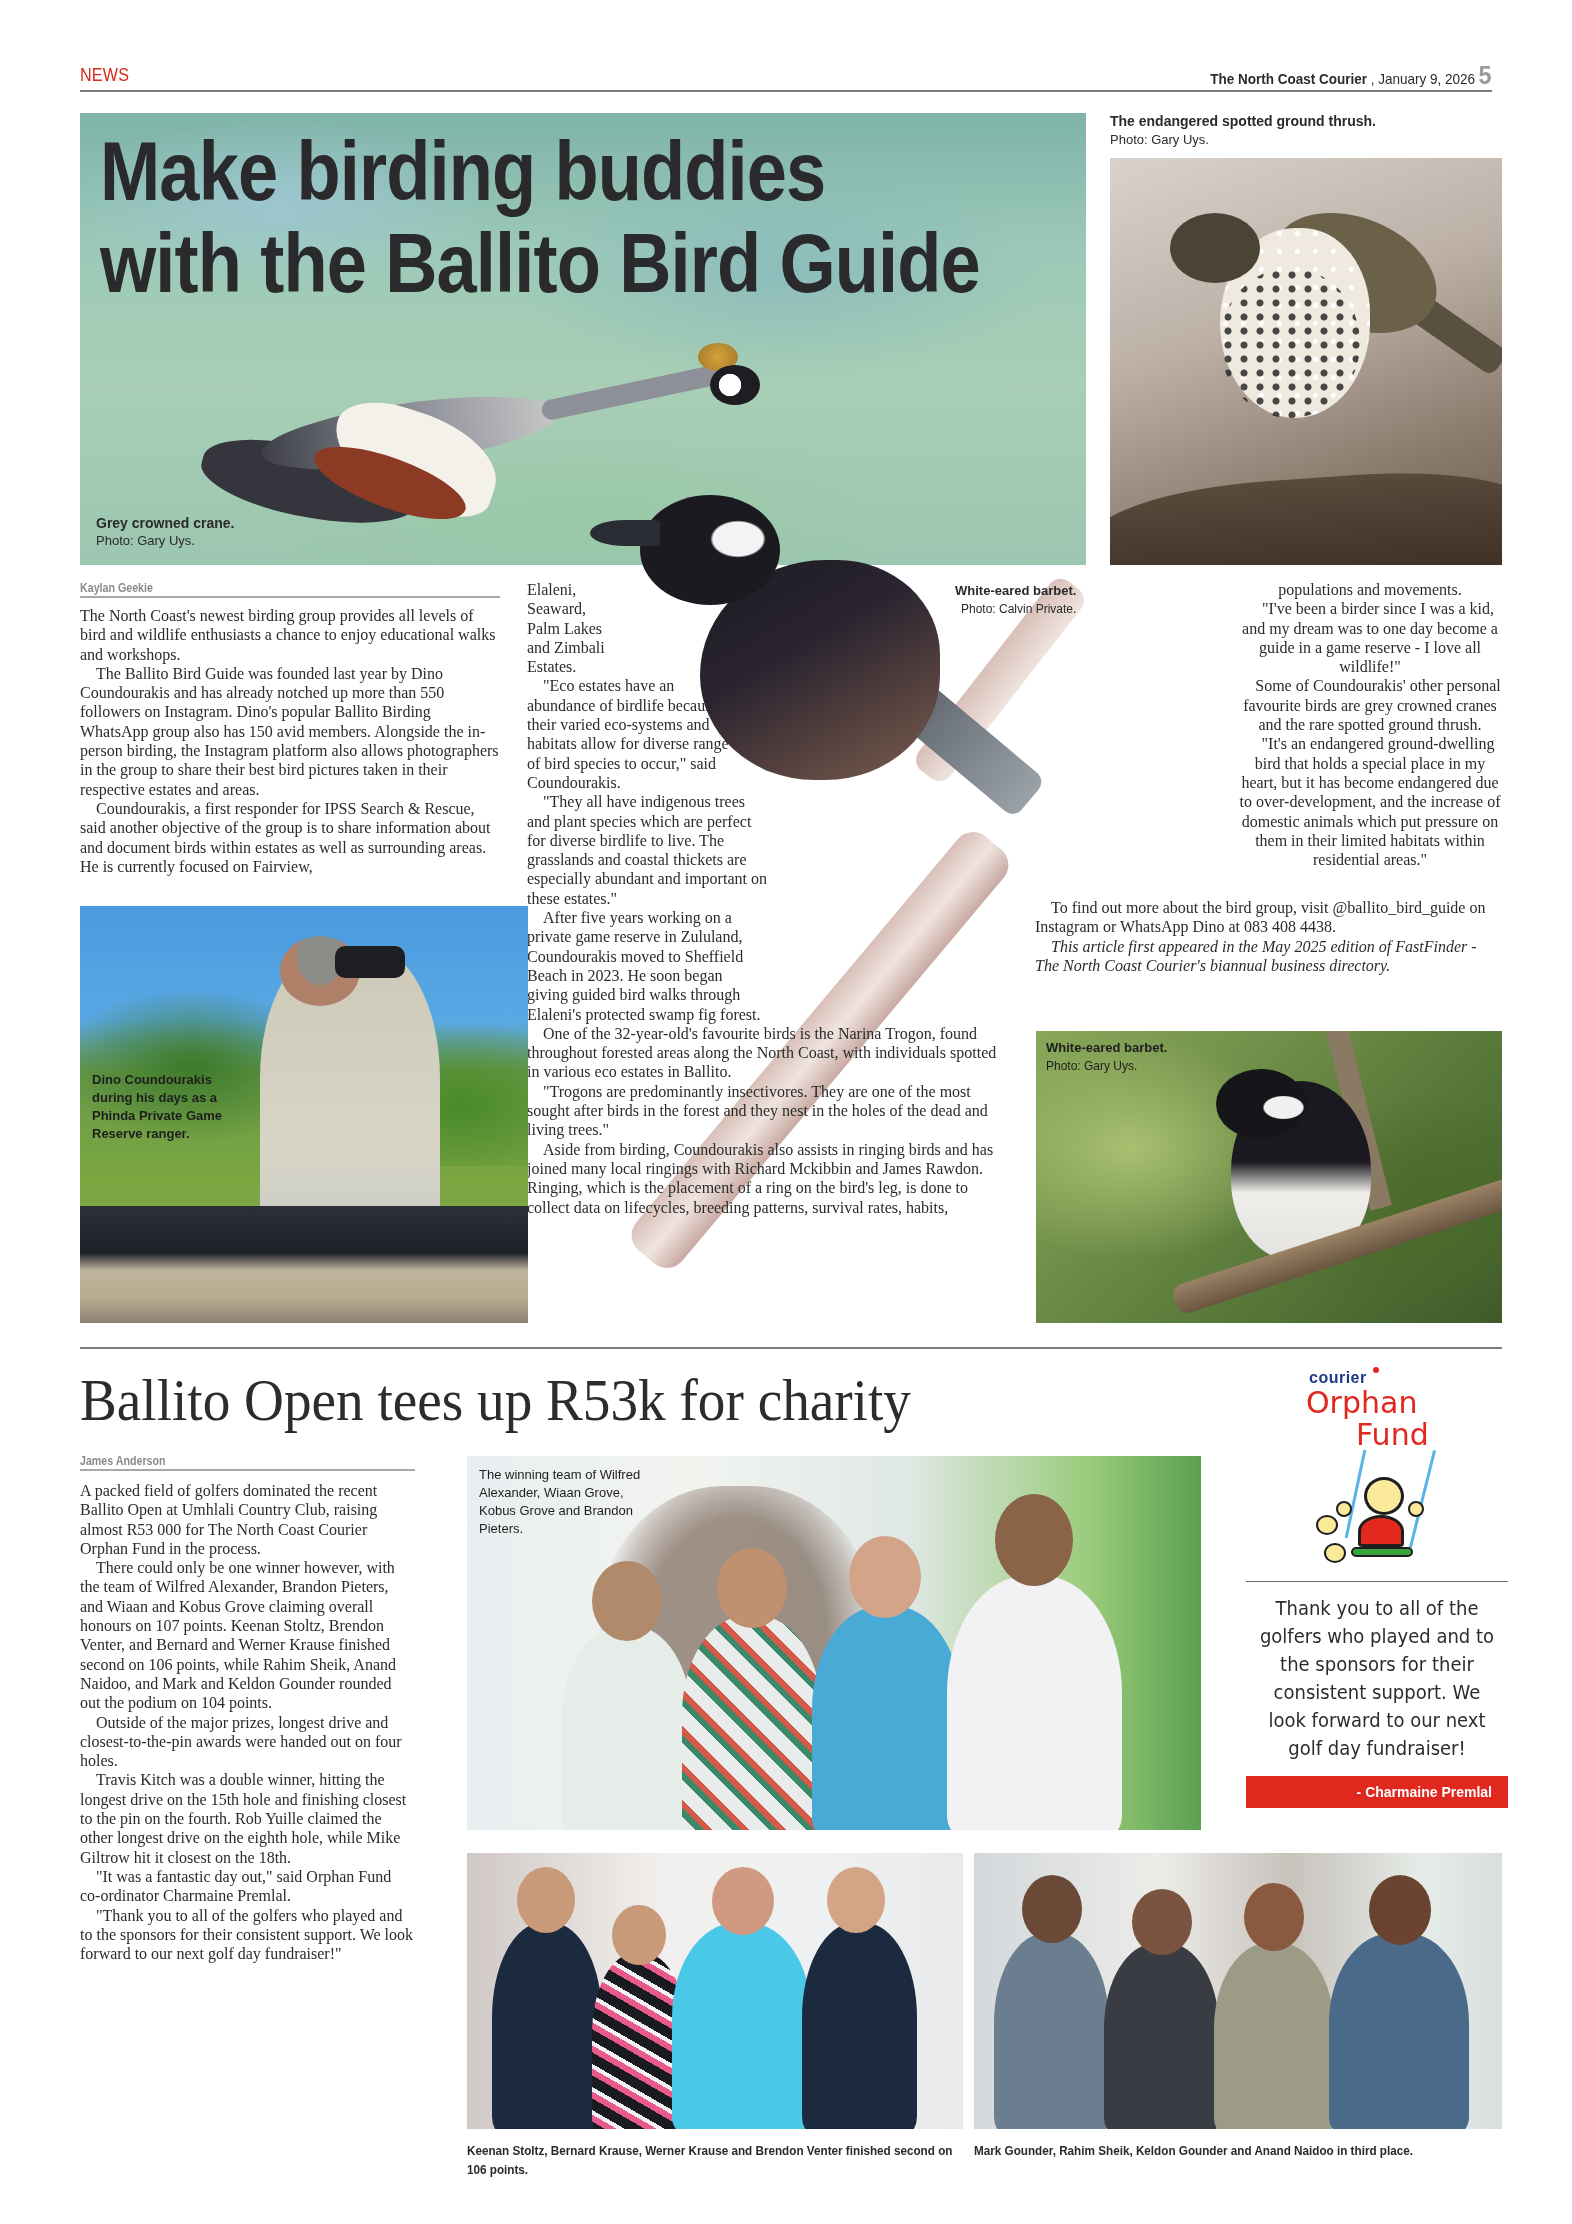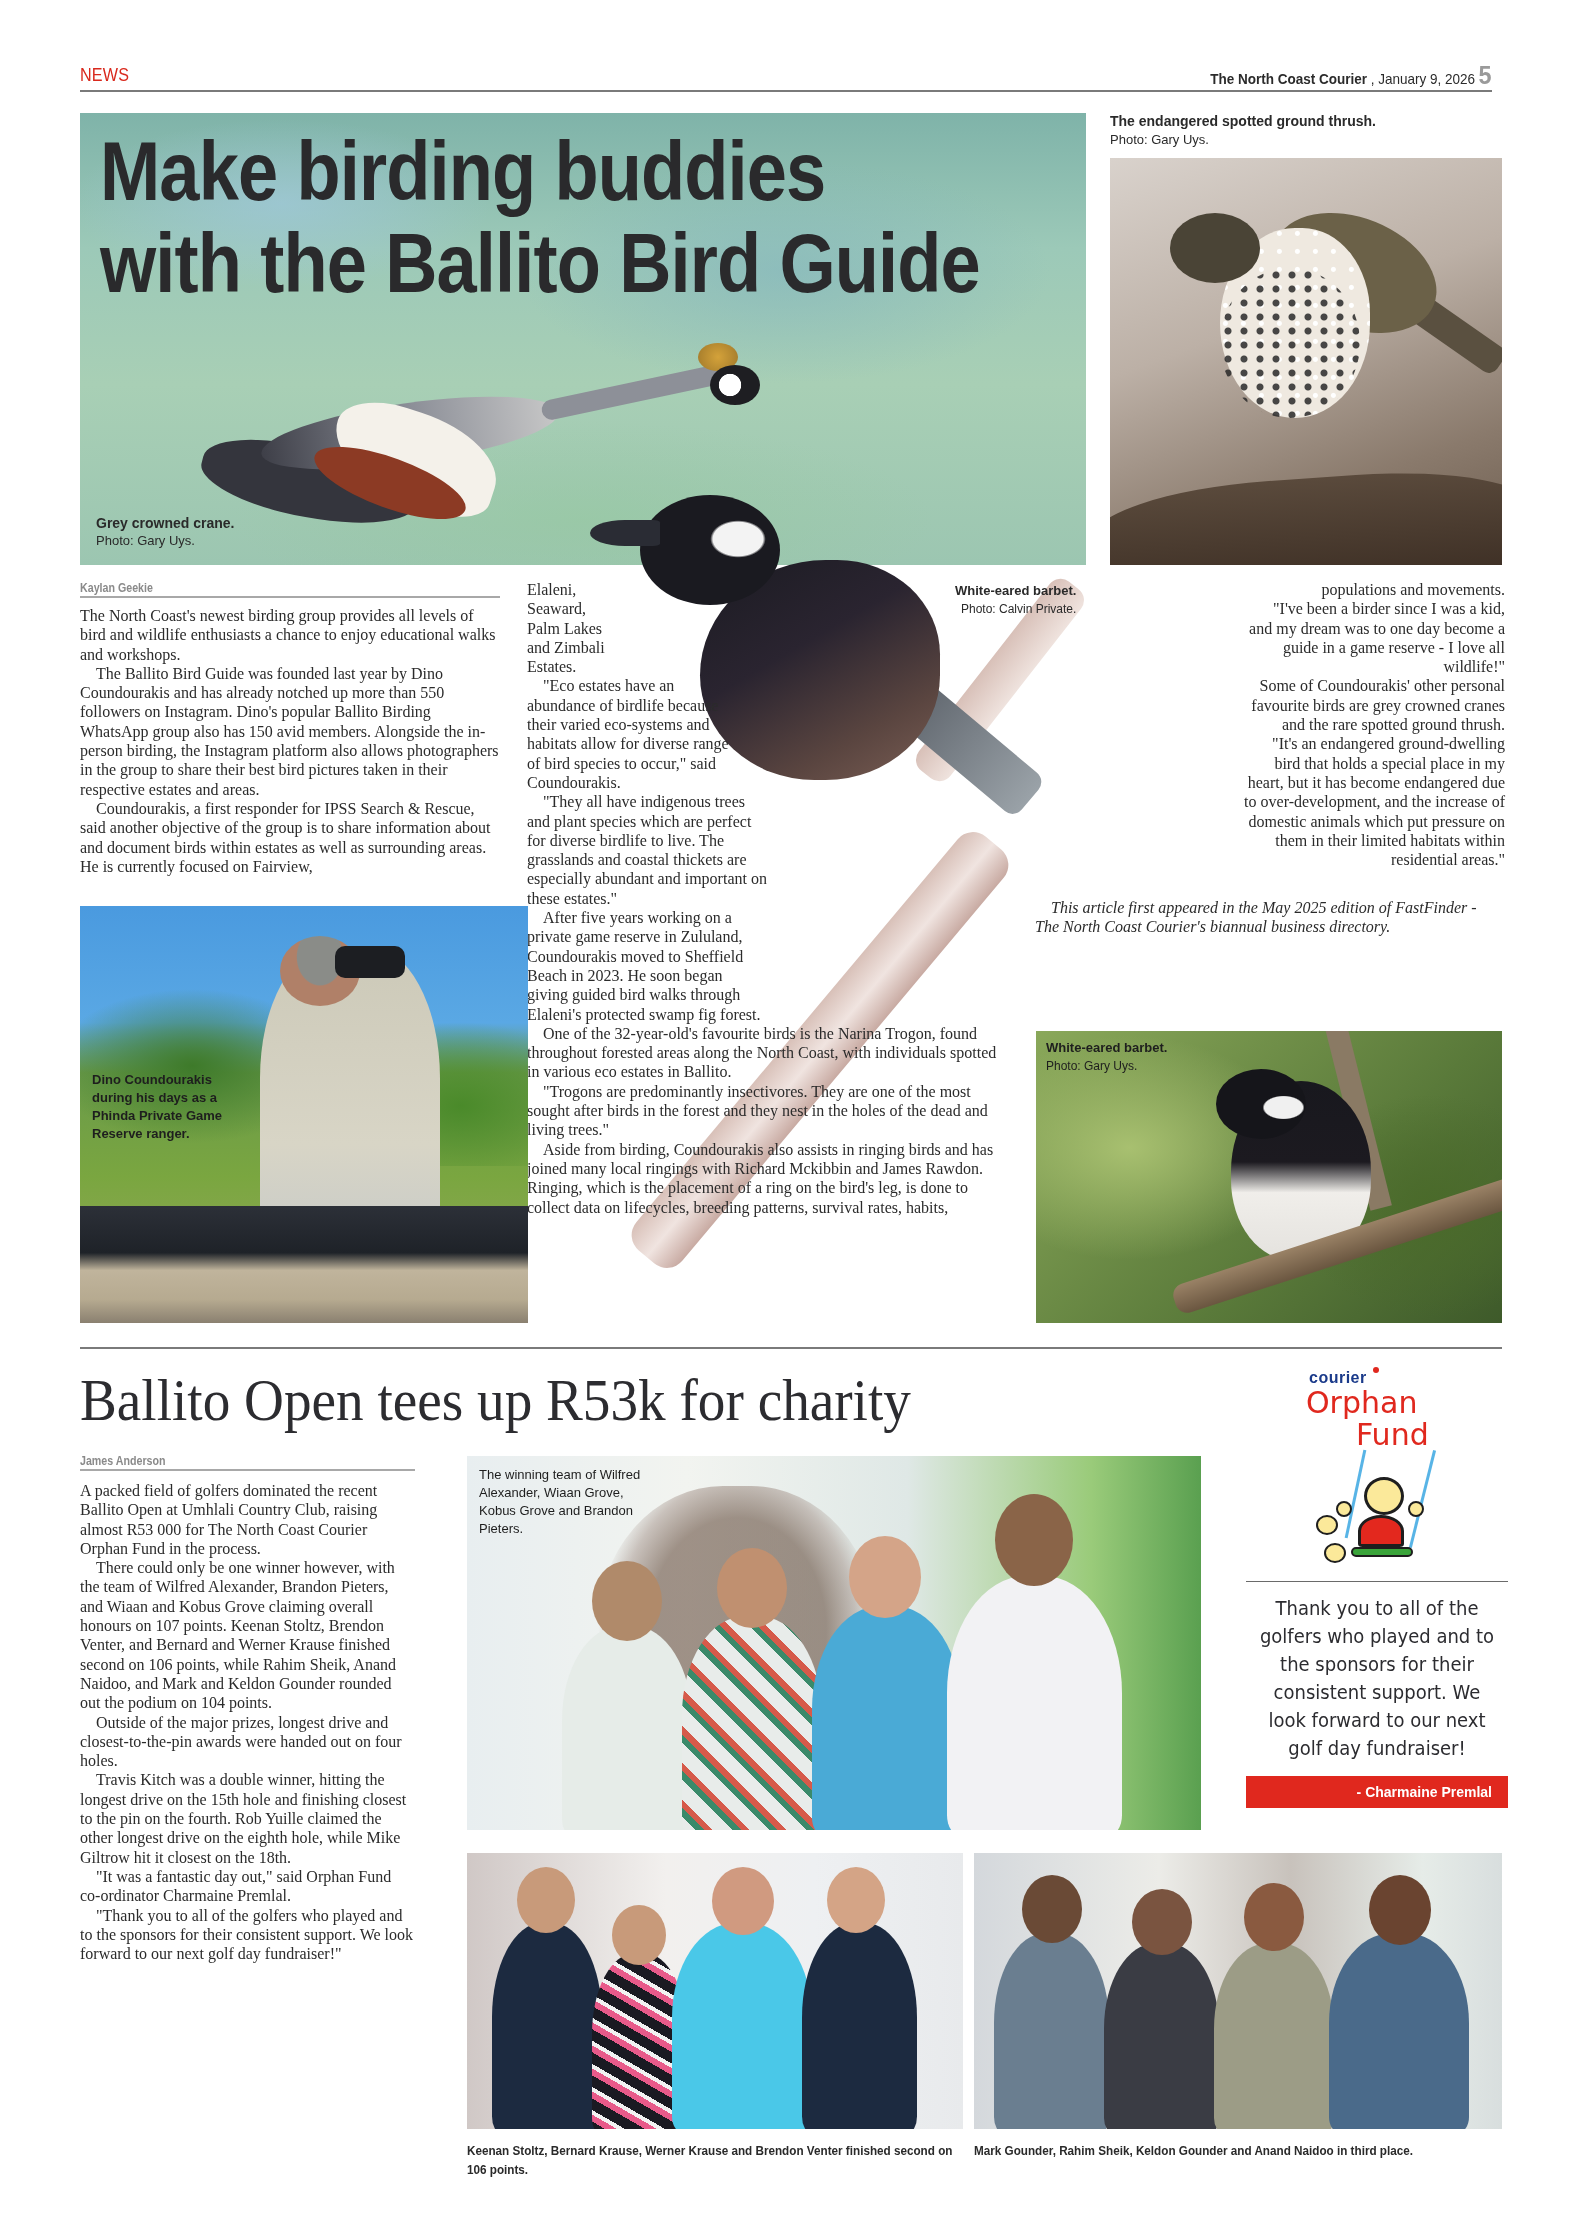--- a/index.html
+++ b/index.html
@@ -199,27 +199,28 @@
 <div class="abs col2 body-text">
   <p class="first" style="width:90px">Elaleni, Seaward, Palm Lakes and Zimbali Estates.</p>
   <p style="width:215px">"Eco estates have an abundance of birdlife because their varied eco-systems and habitats allow for diverse range of bird species to occur," said Coundourakis.</p>
   <p style="width:240px">"They all have indigenous trees and plant species which are perfect for diverse birdlife to live. The grasslands and coastal thickets are especially abundant and important on these estates."</p>
   <p style="width:240px">After five years working on a private game reserve in Zululand, Coundourakis moved to Sheffield Beach in 2023. He soon began giving guided bird walks through Elaleni's protected swamp fig forest.</p>
   <p style="width:480px">One of the 32-year-old's favourite birds is the Narina Trogon, found throughout forested areas along the North Coast, with individuals spotted in various eco estates in Ballito.</p>
   <p style="width:480px">"Trogons are predominantly insectivores. They are one of the most sought after birds in the forest and they nest in the holes of the dead and living trees."</p>
   <p style="width:480px">Aside from birding, Coundourakis also assists in ringing birds and has joined many local ringings with Richard Mckibbin and James Rawdon. Ringing, which is the placement of a ring on the bird's leg, is done to collect data on lifecycles, breeding patterns, survival rates, habits,</p>
 </div>
 
-<div class="abs col3 body-text" style="padding-left:200px; text-align:right; width:470px;">
+<div class="abs col3 body-text" style="padding-left:200px; text-align:center; width:470px;">
   <p class="first" style="text-indent:0">populations and movements.</p>
   <p>"I've been a birder since I was a kid, and my dream was to one day become a guide in a game reserve - I love all wildlife!"</p>
   <p>Some of Coundourakis' other personal favourite birds are grey crowned cranes and the rare spotted ground thrush.</p>
   <p>"It's an endangered ground-dwelling bird that holds a special place in my heart, but it has become endangered due to over-development, and the increase of domestic animals which put pressure on them in their limited habitats within residential areas."</p>
 </div>
 <div class="abs body-text" style="left:1035px; top:898px; width:460px;">
+  <p>To find out more about the bird group, visit @ballito_bird_guide on Instagram or WhatsApp Dino at 083 408 4438.</p>
   <p style="font-style:italic">This article first appeared in the May 2025 edition of FastFinder - The North Coast Courier's biannual business directory.</p>
 </div>
 
 <div class="abs dino-photo">
   <div class="abs dino-trees"></div>
   <div class="abs dino-man"></div>
   <div class="abs dino-head"></div>
   <div class="abs dino-bino"></div>
   <div class="abs dino-vehicle"></div>
   <div class="abs dino-caption">Dino Coundourakis during his days as a Phinda Private Game Reserve ranger.</div>

